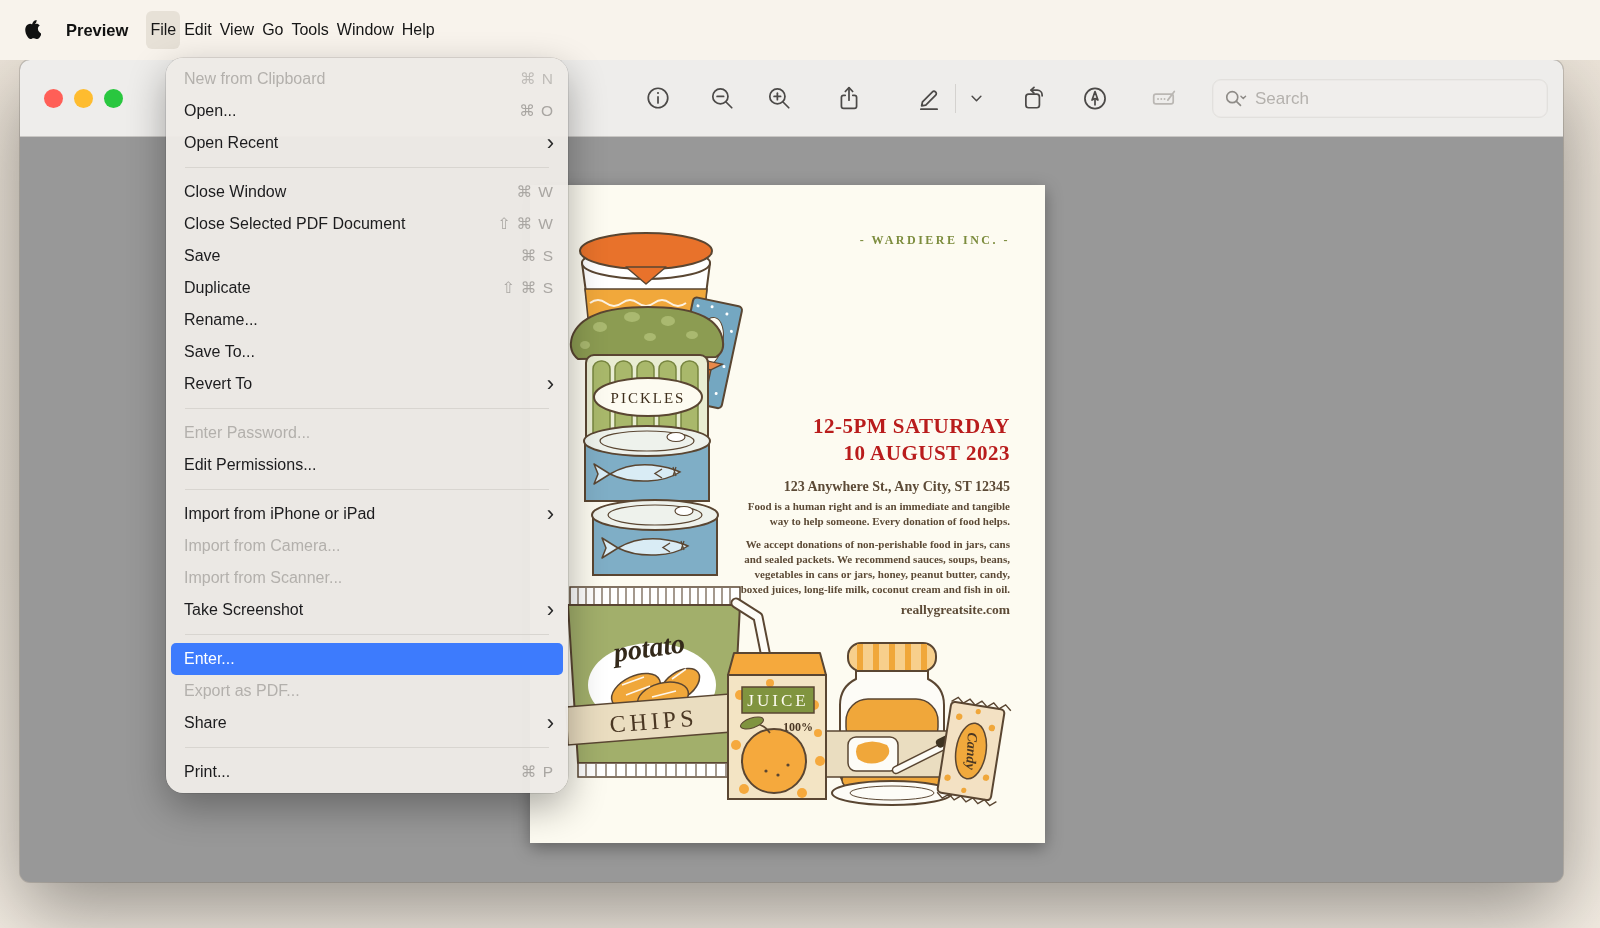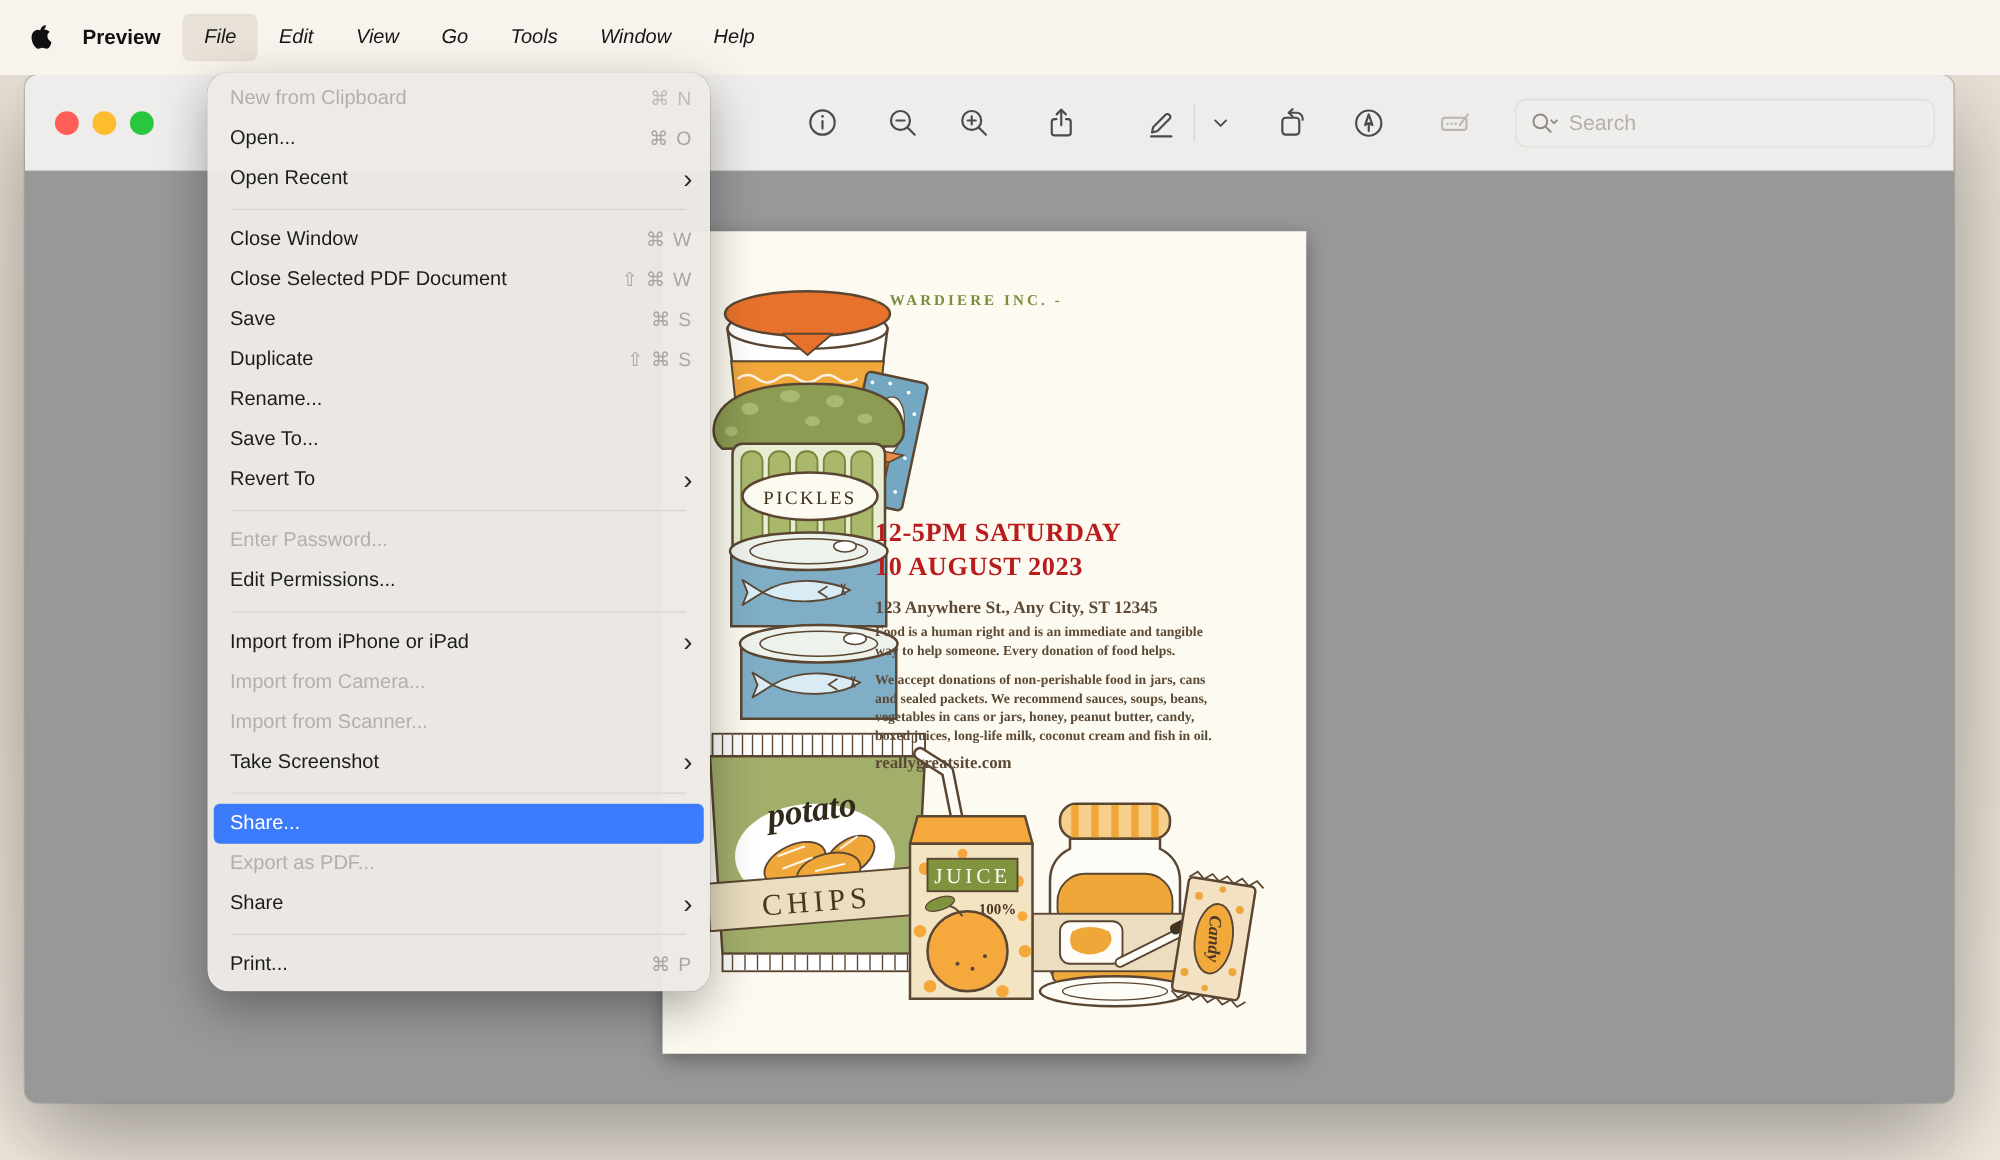--- a/index.html
+++ b/index.html
@@ -9,21 +9,21 @@
     position:relative;
     background:linear-gradient(180deg,#ece4d9 0%,#eae2d6 60%,#f3ece2 100%);
   }
   
   .menubar{
     position:absolute; left:0; top:0; right:0; height:60px;
     background:#f8f3ec; display:flex; align-items:center; padding:0 12px; z-index:40;
   }
   .apple-wrap{ width:40px; display:flex; justify-content:center; cursor:default; }
   .app-name{ font-weight:bold; font-size:16.5px; color:#111; padding:0 18px 0 14px; }
-  .menu-title{ font-size:16px; color:#161616; padding:10px 17px; border-radius:6px;font-style:italic; }
+  .menu-title{ font-size:16px; color:#161616; padding:10px 4px; border-radius:6px; }
   .menu-title.active{ background:#e7e1d7; }
   
   .window{
     position:absolute; left:20px; top:60px; width:1543px; height:822px;
     border-radius:10px; overflow:hidden; background:#989898;
     box-shadow:0 0 0 1px rgba(0,0,0,.15), 0 30px 80px rgba(0,0,0,.38);
     z-index:10;
   }
   .toolbar{
     position:absolute; left:0; top:0; right:0; height:77px;
@@ -44,21 +44,21 @@
     font-size:17px; color:#333; font-family:inherit; margin-left:8px;
   }
   .search input::placeholder{ color:#b4b1ad; }
   .content{ position:absolute; left:0; top:77px; right:0; bottom:0; background:#989898; }
   
   .poster{
     position:absolute; left:510px; top:48px; width:515px; height:658px;
     background:#fdfbf1; box-shadow:0 5px 16px rgba(0,0,0,.35);
   }
   .poster-art{ position:absolute; inset:0; }
-  .ptext{ position:absolute; left:170px; width:310px; text-align:left;
+  .ptext{ position:absolute; left:170px; width:310px; text-align:right;
     font-family:"Liberation Serif","DejaVu Serif",serif; color:#5c4a36; }
   .p-brand{ top:48px; font-size:12px; font-weight:bold; letter-spacing:2.5px; color:#7c8c3d; }
   .p-title{ top:64px; font-size:72px; line-height:75px; font-weight:bold; color:#7c8c3d; letter-spacing:-1px; }
   .p-when{ top:228px; font-size:21px; line-height:27px; font-weight:bold; color:#b91c1c; letter-spacing:.5px; white-space:pre-line; }
   .p-addr{ top:294px; font-size:14px; font-weight:bold; }
   .p-para1{ top:314px; font-size:11px; line-height:15px; font-weight:bold; white-space:pre-line; }
   .p-para2{ top:352px; font-size:11px; line-height:15px; font-weight:bold; white-space:pre-line; }
   .p-site{ top:417px; font-size:13.5px; font-weight:bold; }
   
   .dropdown{
@@ -470,21 +470,21 @@
     </div>
     <div class="menu-row disabled">
       <span class="lbl">Import from Scanner...</span>
     </div>
     <div class="menu-row">
       <span class="lbl">Take Screenshot</span>
       <span class="chev">›</span>
     </div>
     <div class="menu-sep"></div>
     <div class="menu-row highlighted">
-      <span class="lbl">Share...</span>
+      <span class="lbl">Enter...</span>
     </div>
     <div class="menu-row disabled">
       <span class="lbl">Export as PDF...</span>
     </div>
     <div class="menu-row">
       <span class="lbl">Share</span>
       <span class="chev">›</span>
     </div>
     <div class="menu-sep"></div>
     <div class="menu-row">

